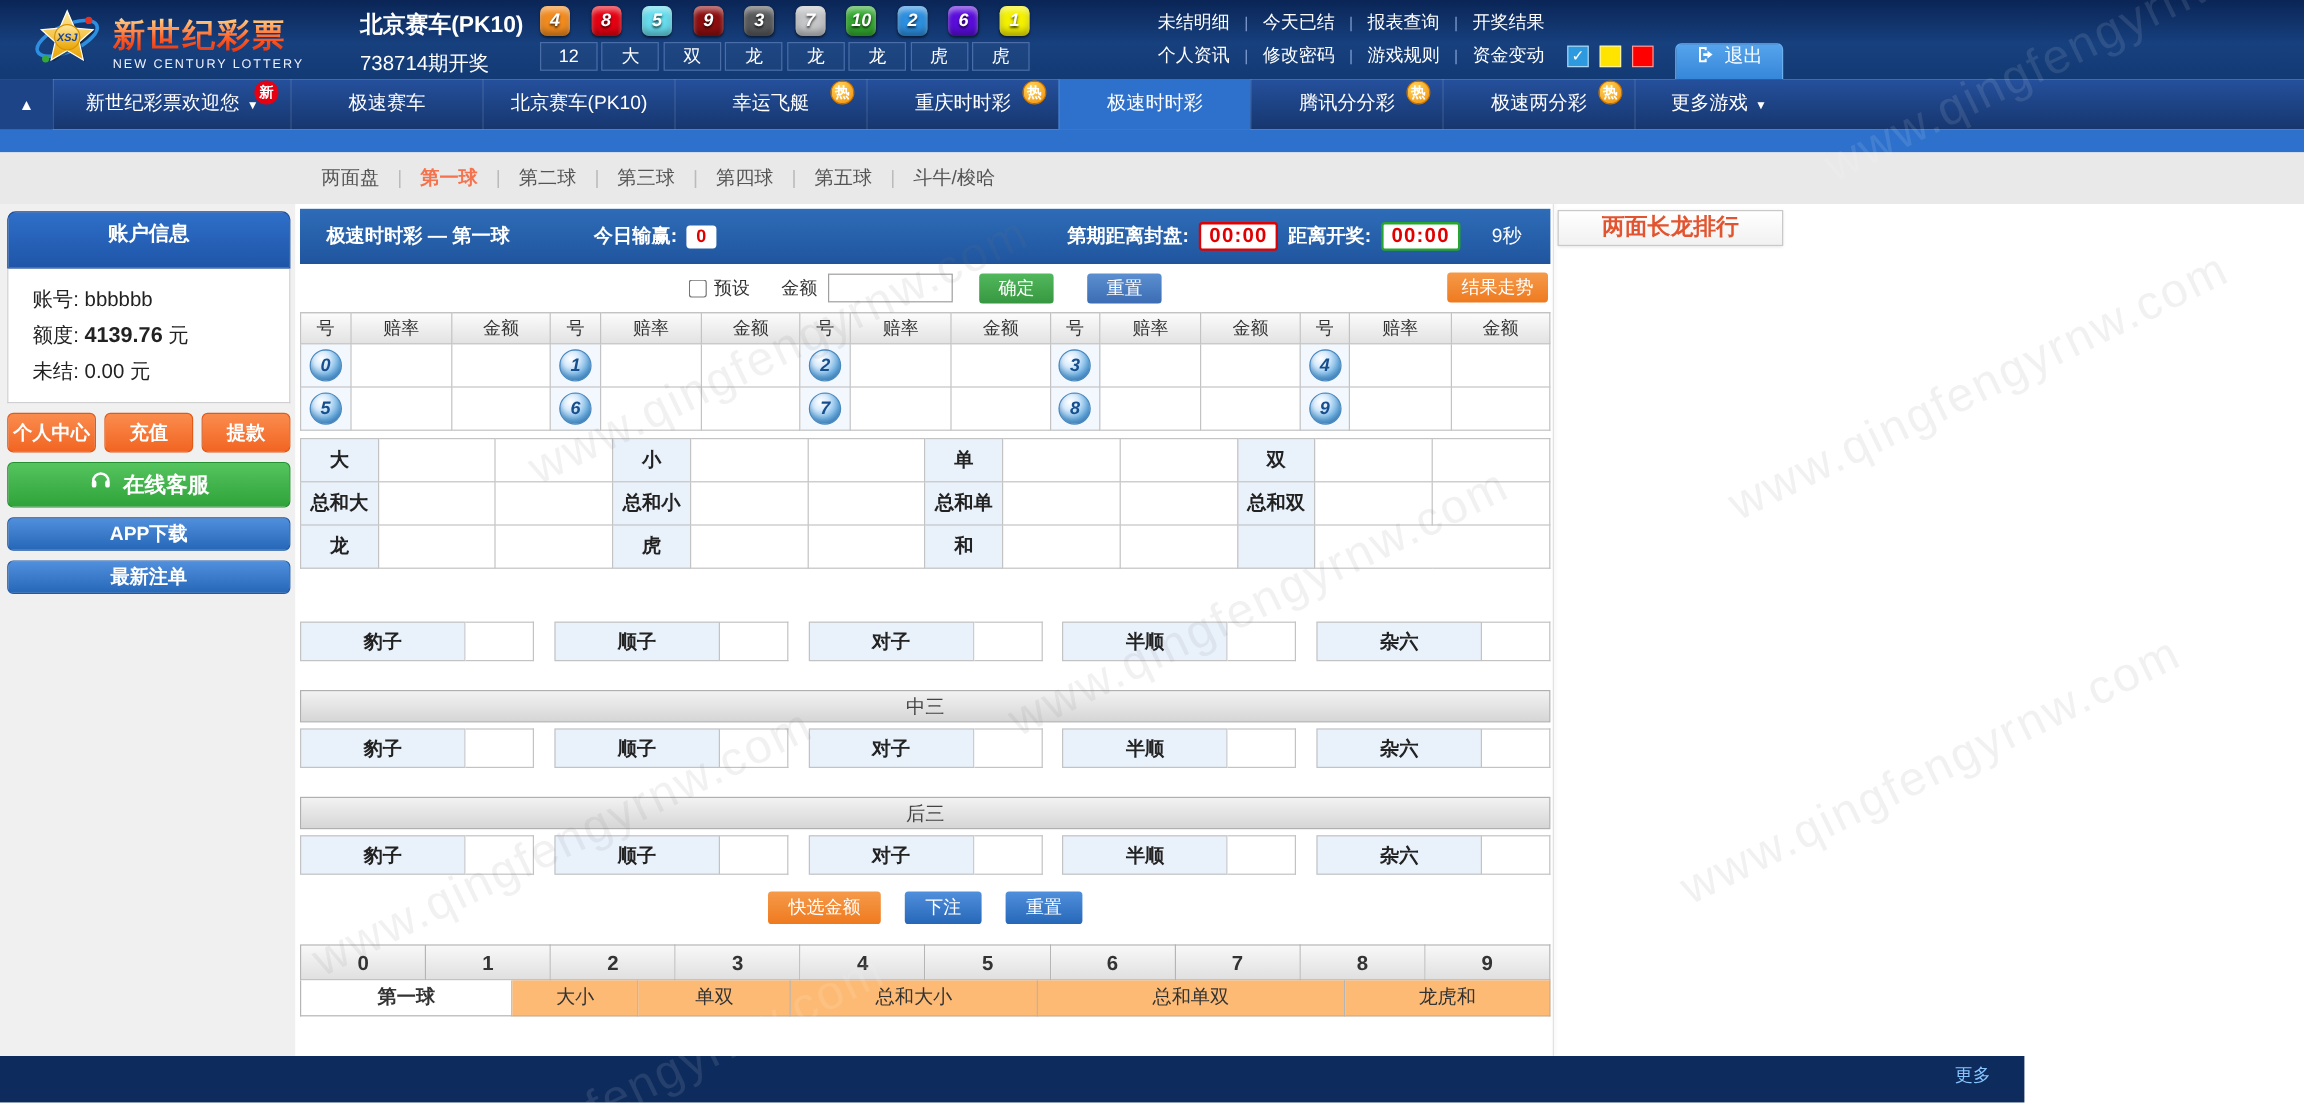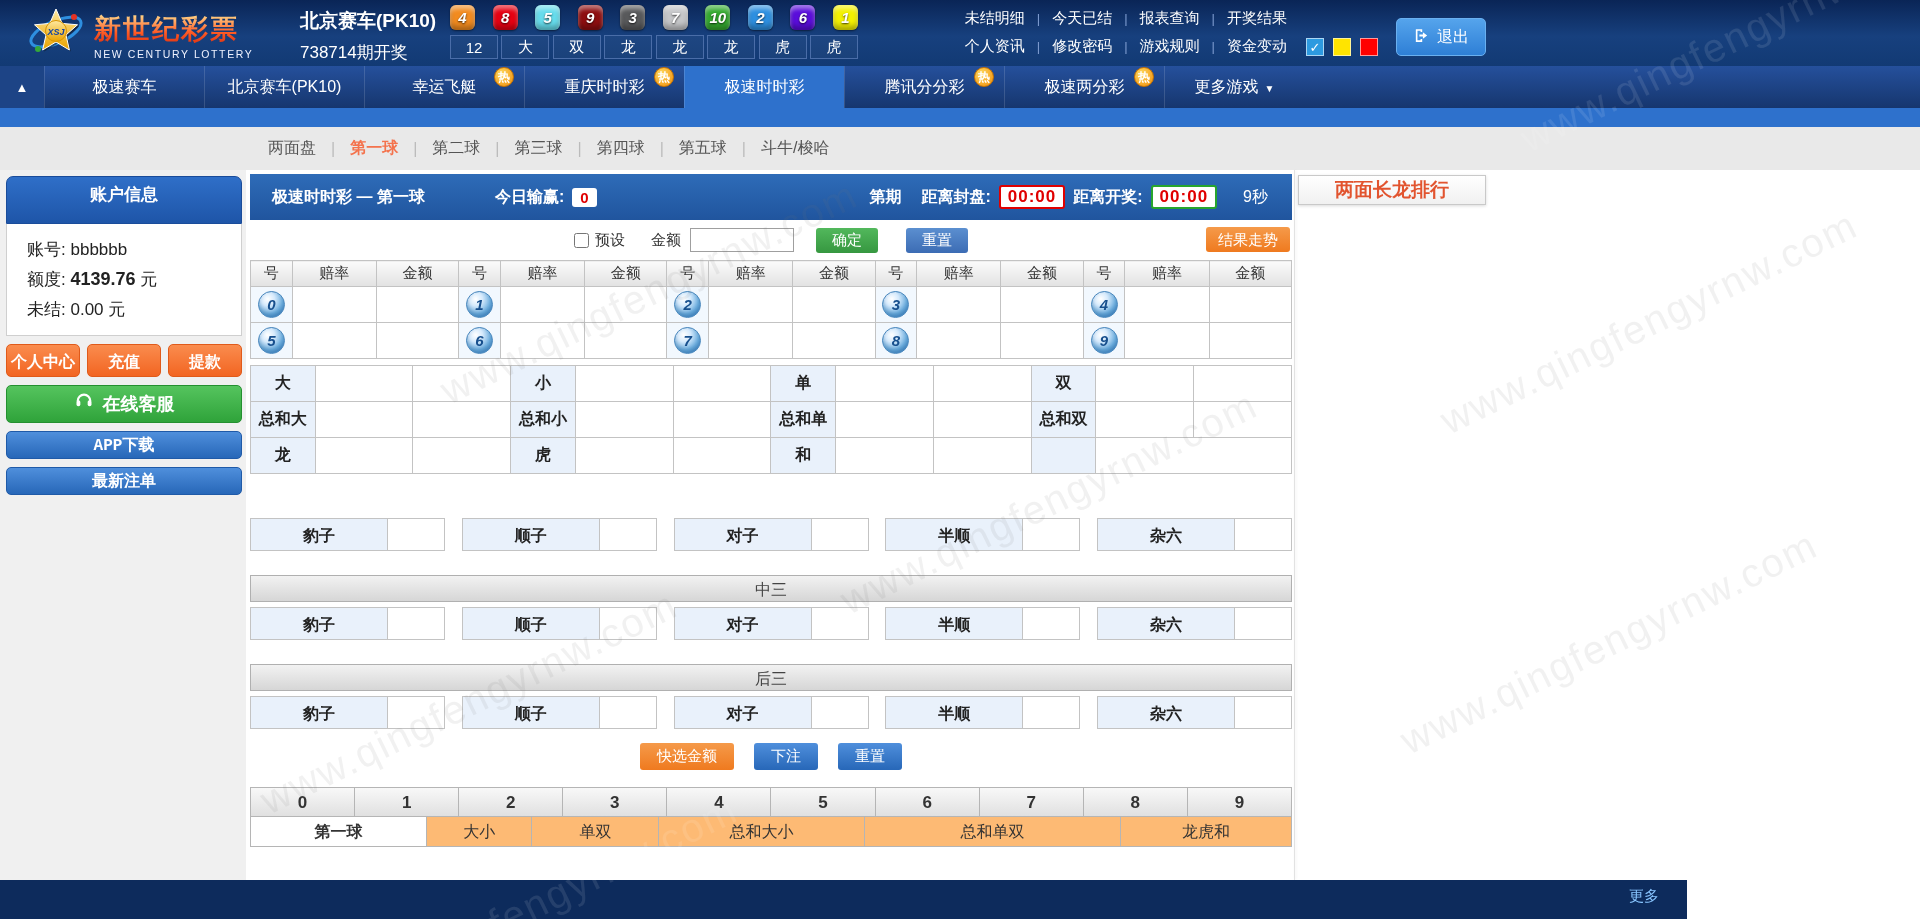--- a/index.html
+++ b/index.html
@@ -27,23 +27,23 @@
   .res-row { display:flex; justify-content:space-between; margin-top:5px; }
   .rescell { width:48px; height:24px; border:1px solid #4a6da8; color:#fff; font-size:15px;
     display:flex; align-items:center; justify-content:center; background:rgba(255,255,255,.03); }
   .toplinks { position:absolute; left:905px; top:0; width:382px; height:66px; color:#fff; font-size:15px; }
   .tlrow { display:flex; justify-content:flex-end; align-items:center; margin-top:9px; }
   .tlrow a { color:#fff; text-decoration:none; cursor:pointer; }
   .tlsep { color:#7e9cd0; margin:0 12px; font-size:13px; }
   .squares { position:absolute; left:1306px; top:38px; display:flex; gap:9px; }
   .sq { width:18px; height:18px; border:1px solid rgba(255,255,255,.6); display:flex; align-items:center; justify-content:center;
     font-size:13px; color:#fff; font-weight:bold; cursor:pointer; }
-  .logout { position:absolute; left:1396px; top:18px; width:90px; height:38px; border:1px solid #6ab0f0; border-radius:5px;
+  .logout { position:absolute; left:1396px; top:36px; width:90px; height:38px; border:1px solid #6ab0f0; border-radius:5px;
     background:linear-gradient(180deg,#55a4ec,#2e7fd6); color:#fff; font-size:16px;
-    display:flex; align-items:center; justify-content:center; gap:7px; cursor:pointer; }
+    display:flex; justify-content:center; gap:7px; cursor:pointer; }
 
   
   .navbar { position:absolute; left:0; top:66px; width:1920px; height:42px;
     background:linear-gradient(180deg,#25509c,#16366e); display:flex; }
   .collapse { width:44px; height:42px; background:#1d4486; display:flex; align-items:center; justify-content:center;
     color:#fff; font-size:13px; cursor:pointer; }
   .ntab { position:relative; width:160px; text-align:center; line-height:42px; color:#fff; font-size:16px;
     border-left:1px solid rgba(255,255,255,.14); cursor:pointer; white-space:nowrap; }
   .ntab.first { width:198px; }
   .ntab.last { width:140px; }
@@ -76,21 +76,21 @@
     font-size:17px; color:#222; line-height:1.72; }
   .sb-info b { font-size:18px; }
   .sb-row { display:flex; gap:7px; margin-top:8px; }
   .sb-btn { border-radius:5px; color:#fff; text-align:center; cursor:pointer; }
   .sb-btn.orange { flex:1; height:33px; line-height:33px; font-size:16px; font-weight:bold;
     background:linear-gradient(180deg,#fa8c4e,#f26522); border:1px solid #e05a1a; }
   .sb-btn.green { height:38px; line-height:38px; font-size:18px; font-weight:bold; margin-top:8px;
     background:linear-gradient(180deg,#55c45e,#2fa33a); border:1px solid #249030;
     display:flex; align-items:center; justify-content:center; gap:9px; }
   .sb-btn.blue { height:28px; line-height:28px; font-size:16px; font-weight:bold; margin-top:8px;
-    background:linear-gradient(180deg,#4f8fdc,#2767b8); border:1px solid #1f5aa8;font-family:Liberation Mono, monospace; }
+    background:linear-gradient(180deg,#4f8fdc,#2767b8); border:1px solid #1f5aa8; }
 
   
   .main { position:absolute; left:250px; top:174px; width:1042px; }
   .panel-head { height:46px; background:linear-gradient(180deg,#2e6cb8,#20559e);
     display:flex; align-items:center; color:#fff; font-size:16px; }
   .ph-title { font-weight:bold; margin-left:22px; }
   .ph-today { margin-left:70px; font-weight:bold; }
   .whitebox { background:#fff; border-radius:3px; color:#e00000; font-weight:bold; padding:1px 8px; margin-left:8px; font-size:15px; }
   .ph-right { margin-left:auto; display:flex; align-items:center; margin-right:14px; font-weight:bold; }
   .timerbox { background:#fff; border-radius:3px; font-weight:bold; color:#e00000; font-size:17px;
@@ -255,20 +255,24 @@
           <path d="M4 3h9v4h-2.3V5.3H6.3v13.4h4.4V17H13v4H4z" fill="#fff"></path>
           <path d="M14 7.5l6 4.5-6 4.5v-3H9v-3h5z" fill="#fff"></path>
         </svg>
       </span>
       <span>退出</span>
     </button>
   </div>
 
   <div class="navbar">
     <div class="collapse">▲</div>
+    <div class="ntab first">
+      <span>新世纪彩票欢迎您</span><span class="caret">▼</span>
+      <span class="nbadge new">新</span>
+    </div>
     <div class="ntab"><span>极速赛车</span></div>
     <div class="ntab"><span>北京赛车(PK10)</span></div>
     <div class="ntab">
       <span>幸运飞艇</span>
       <span class="nbadge hot">热</span>
     </div>
     <div class="ntab">
       <span>重庆时时彩</span>
       <span class="nbadge hot">热</span>
     </div>
@@ -335,21 +339,21 @@
 
   <div class="ranking">两面长龙排行</div>
 
   <main class="main">
     <div class="panel-head">
       <span class="ph-title">极速时时彩 — 第一球</span>
       <span class="ph-today">今日输赢:</span>
       <span class="whitebox">0</span>
       <span class="ph-right">
         <span>第期</span>
-        <span style="margin-left:20px">距离封盘:</span>
+        <span style="margin-left:0">距离封盘:</span>
         <span class="timerbox">00:00</span>
         <span>距离开奖:</span>
         <span class="timerbox green">00:00</span>
         <span class="ph-sec">9秒</span>
       </span>
     </div>
 
     <div class="controls">
       <input type="checkbox" style="">
       <span>预设</span>

